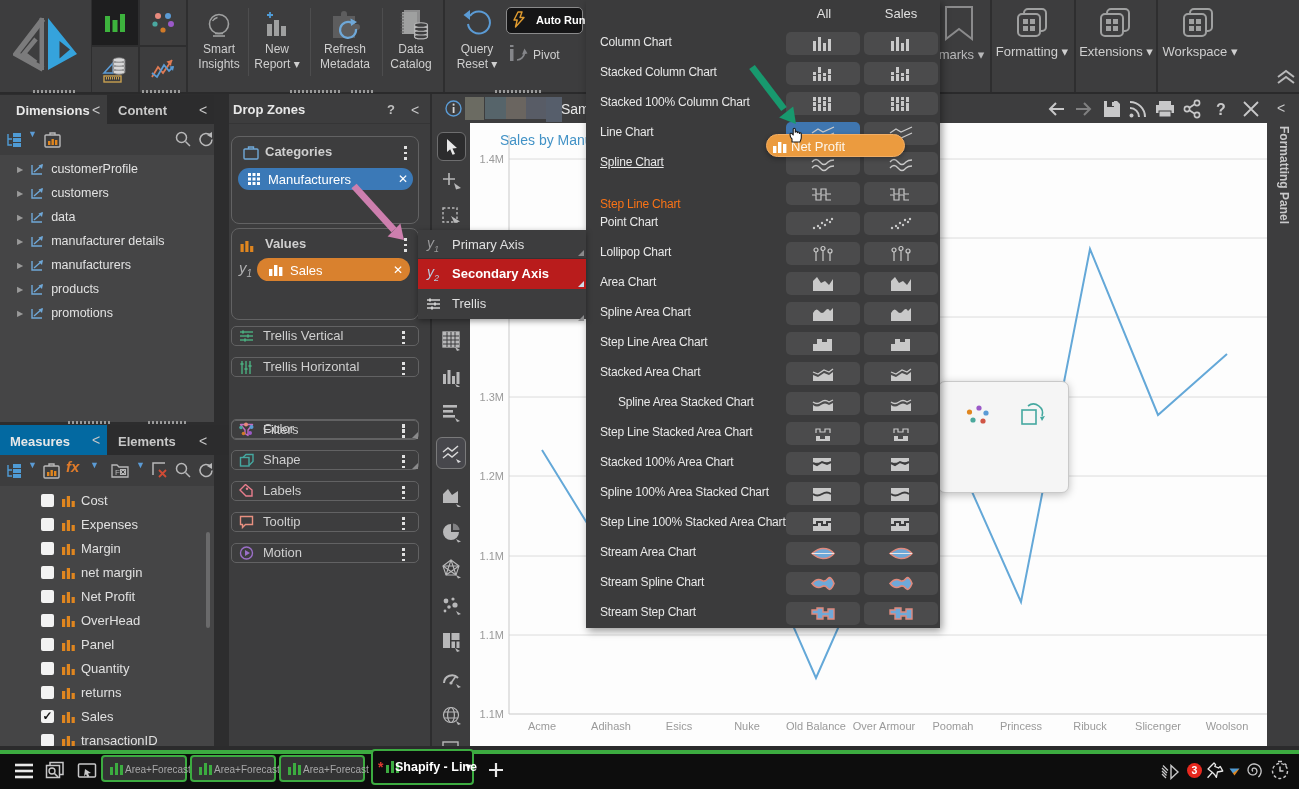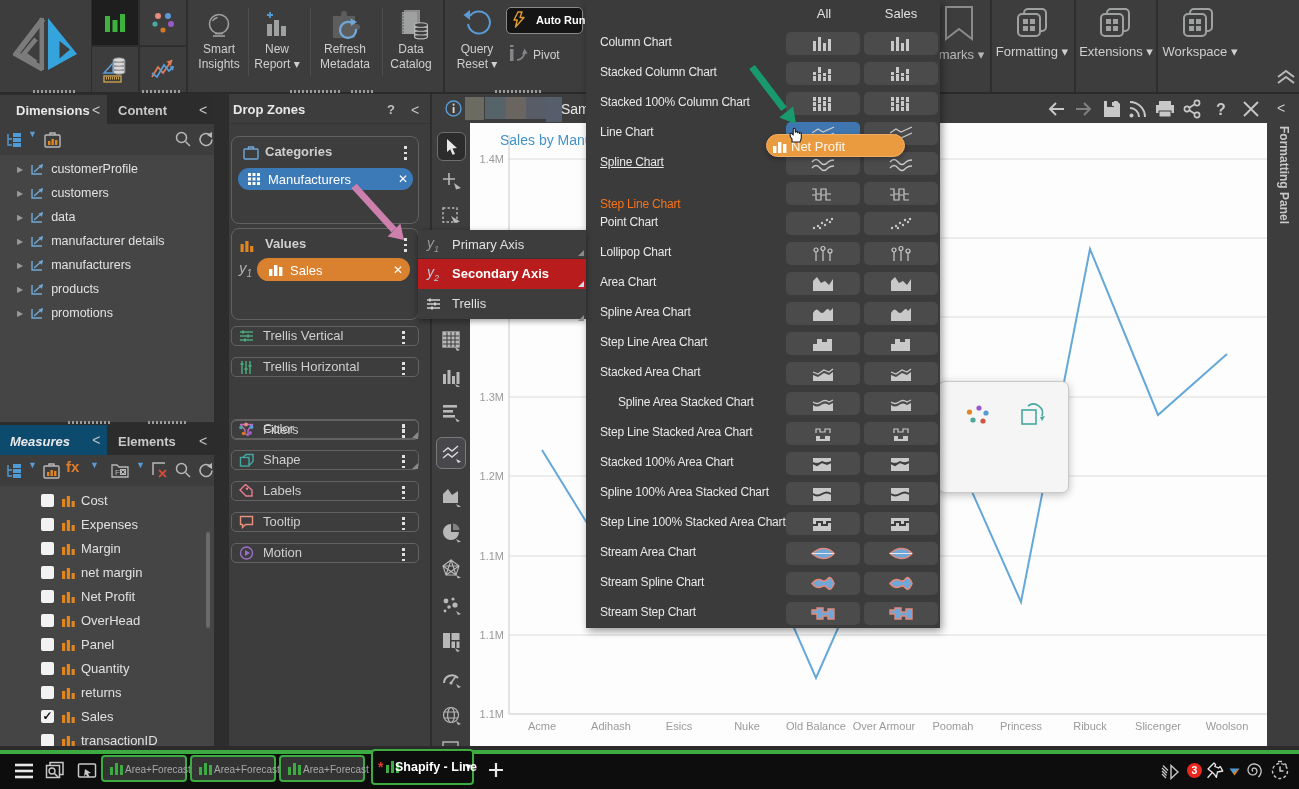--- a/index.html
+++ b/index.html
@@ -315,38 +315,38 @@
     <div class="treerow" style="top:148px;">
           <span class="tarr">▶</span>
           <svg width="16" height="15" viewBox="0 0 16 15">
             <use href="#dimico"></use>
           </svg>
           <span>promotions</span>
         </div>
   </div>
 
   <div class="abs" style="left:0;top:331px;width:229px;height:30px;background:#2c2c2d;"></div>
-  <div class="abs" style="left:0;top:331px;width:125px;height:30px;background:#0c4a6e;color:#e8e8e8;font-size:13px;font-weight:bold;font-style:italic;">
+  <div class="abs" style="left:0;top:331px;width:125px;height:30px;background:#0369a1;color:#e8e8e8;font-size:13px;font-weight:bold;">
     <span class="abs" style="left:10px;top:9px;">Measures</span>
     <span class="abs" style="left:92px;top:7px;font-weight:normal;color:#c8c8c9;font-size:14px;">&lt;</span>
   </div>
   <div class="abs" style="left:107px;top:331px;width:107px;height:30px;background:#2c2c2d;color:#c8c8c8;font-size:13px;font-weight:bold;">
     <span class="abs" style="left:11px;top:9px;">Elements</span>
     <span class="abs" style="left:92px;top:8px;font-weight:normal;font-size:14px;">&lt;</span>
   </div>
 
   <div class="abs" style="left:0;top:361px;width:214px;height:31px;background:#3d3d3e;">
     <svg class="abs" style="left:6px;top:8px;" width="16" height="16" viewBox="0 0 16 16">
           <use href="#treeico"></use>
         </svg>
     <span class="abs" style="left:28px;top:5px;color:#5b9bd5;font-size:9px;">▼</span>
     <svg class="abs" style="left:43px;top:7px;" width="17" height="17" viewBox="0 0 17 17">
           <use href="#caseico"></use>
         </svg>
-    <span class="abs" style="left:66px;top:3px;color:#e07b2a;font-size:15px;font-weight:bold;">fx</span>
+    <span class="abs" style="left:66px;top:3px;color:#e07b2a;font-size:15px;font-weight:bold;font-style:italic;">fx</span>
     <span class="abs" style="left:90px;top:5px;color:#5b9bd5;font-size:9px;">▼</span>
     <svg class="abs" style="left:111px;top:7px;" width="18" height="16" viewBox="0 0 18 16">
       <path d="M1 3 h5 l2 2 h9 v10 h-16 z" fill="none" stroke="#b8b8b9" stroke-width="1.3"></path>
       <text x="4" y="13" font-size="8" fill="#b8b8b9" font-family="Liberation Sans">F</text>
       <rect x="9" y="7" width="6" height="6" fill="#b8b8b9"></rect>
           <path d="M10.5 8.5 l3 3 m0 -3 l-3 3" stroke="#3d3d3e" stroke-width="1"></path>
     </svg>
     <span class="abs" style="left:136px;top:5px;color:#5b9bd5;font-size:9px;">▼</span>
     <svg class="abs" style="left:151px;top:6px;" width="17" height="17" viewBox="0 0 17 17">
       <path d="M14 2 h-12 v12" fill="none" stroke="#b8b8b9" stroke-width="1.5"></path>

